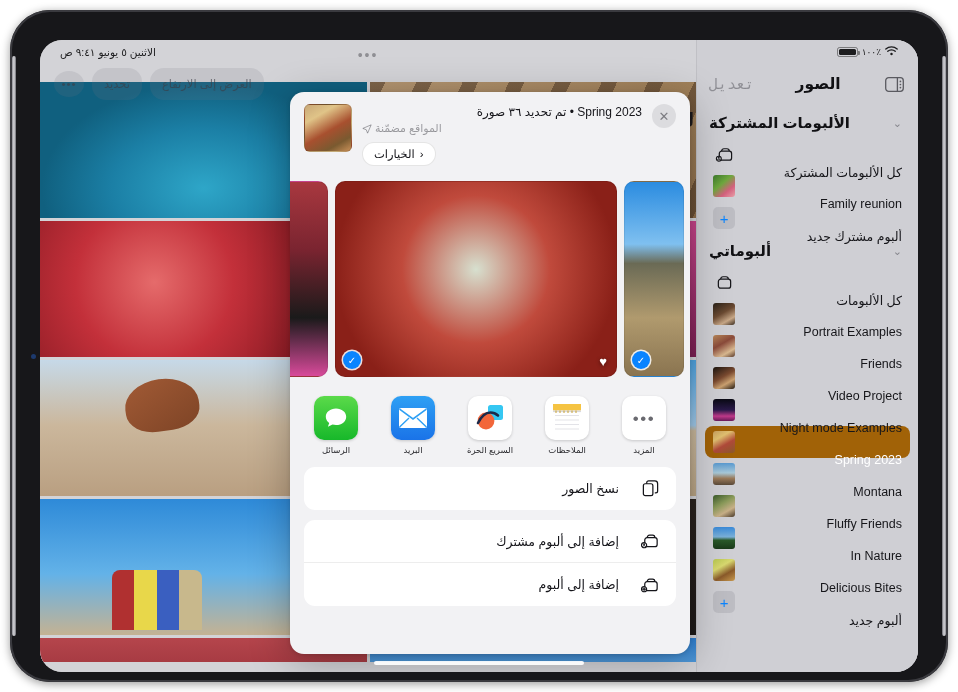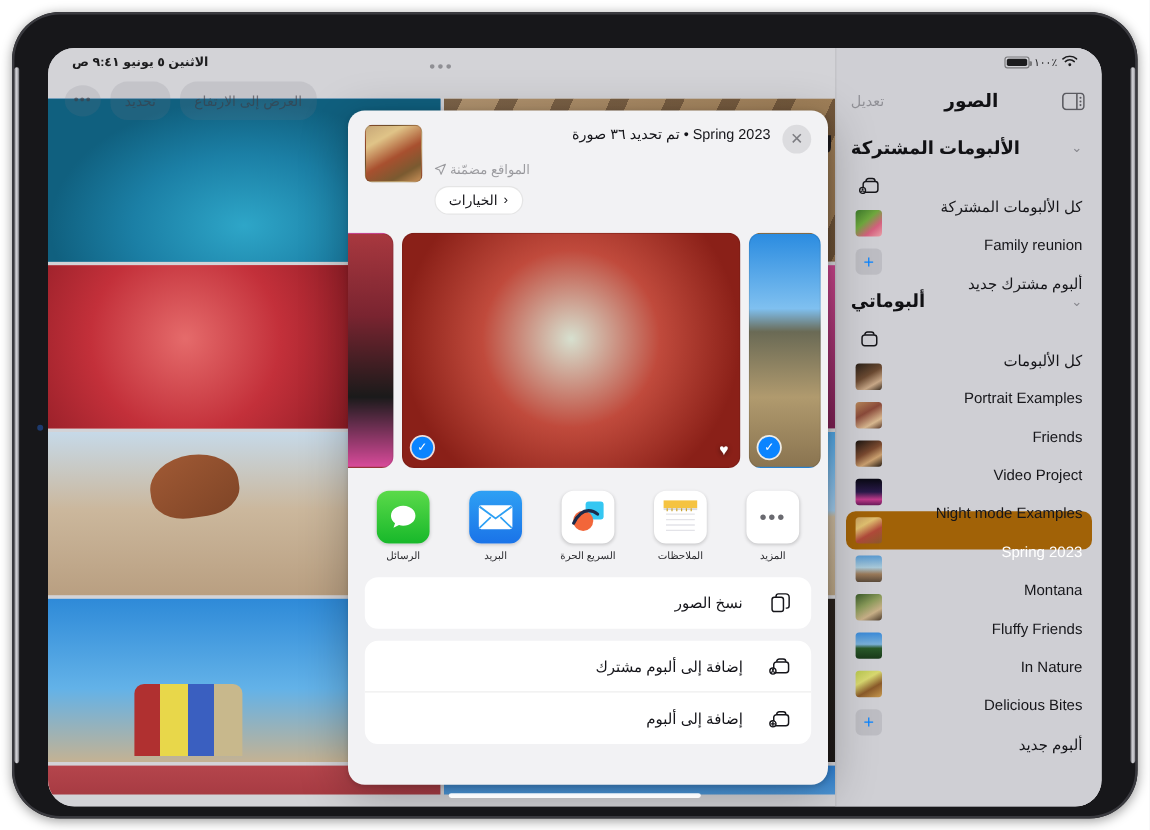--- a/index.html
+++ b/index.html
@@ -68,21 +68,21 @@
     content: ""; position: absolute; right: -3px; top: 3px;
     width: 1.6px; height: 4px; border-radius: 0 1px 1px 0;
     background: rgba(20,20,20,.45);
   }
   .battery-fill {
     height: 6.5px; width: 17px; margin: 0 1px;
     background: #1c1c1e; border-radius: 1.5px;
   }
   .battery-pct { font-size: 9px; letter-spacing: -.2px; }
   .wifi-glyph { font-size: 11px; line-height: 1; }
-  .status-time { font-size: 10.5px; font-weight: 700; white-space: nowrap; }
+  .status-time { font-size: 10.5px; font-weight: 400; white-space: nowrap; }
 
   
   #content-area {
     position: absolute; inset: 0;
     background: #d3d3d7;
   }
 
   
   #photo-grid {
     position: absolute;
@@ -182,21 +182,21 @@
     display: flex; flex-direction: column;
     border-left: 1px solid rgba(0,0,0,.07);
   }
   #sidebar-header {
     height: 44px; margin-top: 22px;
     display: flex; align-items: center;
     padding: 0 12px; gap: 8px;
     justify-content: space-between;
   }
   #sidebar-title { font-size: 15.5px; font-weight: 700; color: #111114; flex: 1; text-align: center; }
-  #sidebar-edit { font-size: 12px; color: rgba(60,60,67,.42); }
+  #sidebar-edit { font-size: 15px; color: rgba(60,60,67,.42); font-family: Liberation Mono, monospace; }
   .sb-icon-btn { width: 24px; height: 20px; display: flex; align-items: center; justify-content: center; }
 
   #sidebar-scroll { flex: 1; overflow: hidden; padding: 0 8px 8px; }
 
   .sb-section-head {
     display: flex; align-items: center; justify-content: space-between;
     padding: 8px 8px 6px 4px;
   }
   .sb-section-title { font-size: 15px; font-weight: 700; color: #111114; }
   .chev { color: rgba(60,60,67,.5); font-size: 11px; }
@@ -255,21 +255,21 @@
     background: rgba(120,120,128,.18);
     color: rgba(60,60,67,.6);
     display: flex; align-items: center; justify-content: center;
     font-size: 13px; flex-shrink: 0;
     order: 3;
   }
   #sheet-head-text { flex: 1; text-align: right; order: 2; padding-top: 1px; }
   #sheet-title { font-size: 12px; color: #15151a; direction: rtl; }
   #sheet-subtitle {
     font-size: 11px; color: rgba(60,60,67,.48);
-    margin-top: 16px; display: flex; align-items: center;
+    margin-top: 3px; display: flex; align-items: center;
     justify-content: flex-end; gap: 3px;
   }
   #sheet-options-btn {
     margin-top: 7px; display: inline-flex; align-items: center; gap: 5px;
     background: #fff; border: .5px solid rgba(0,0,0,.10);
     border-radius: 13px; height: 24px; padding: 0 11px;
     font-size: 11.5px; color: #15151a;
     float: left;
   }
   #sheet-thumb {

